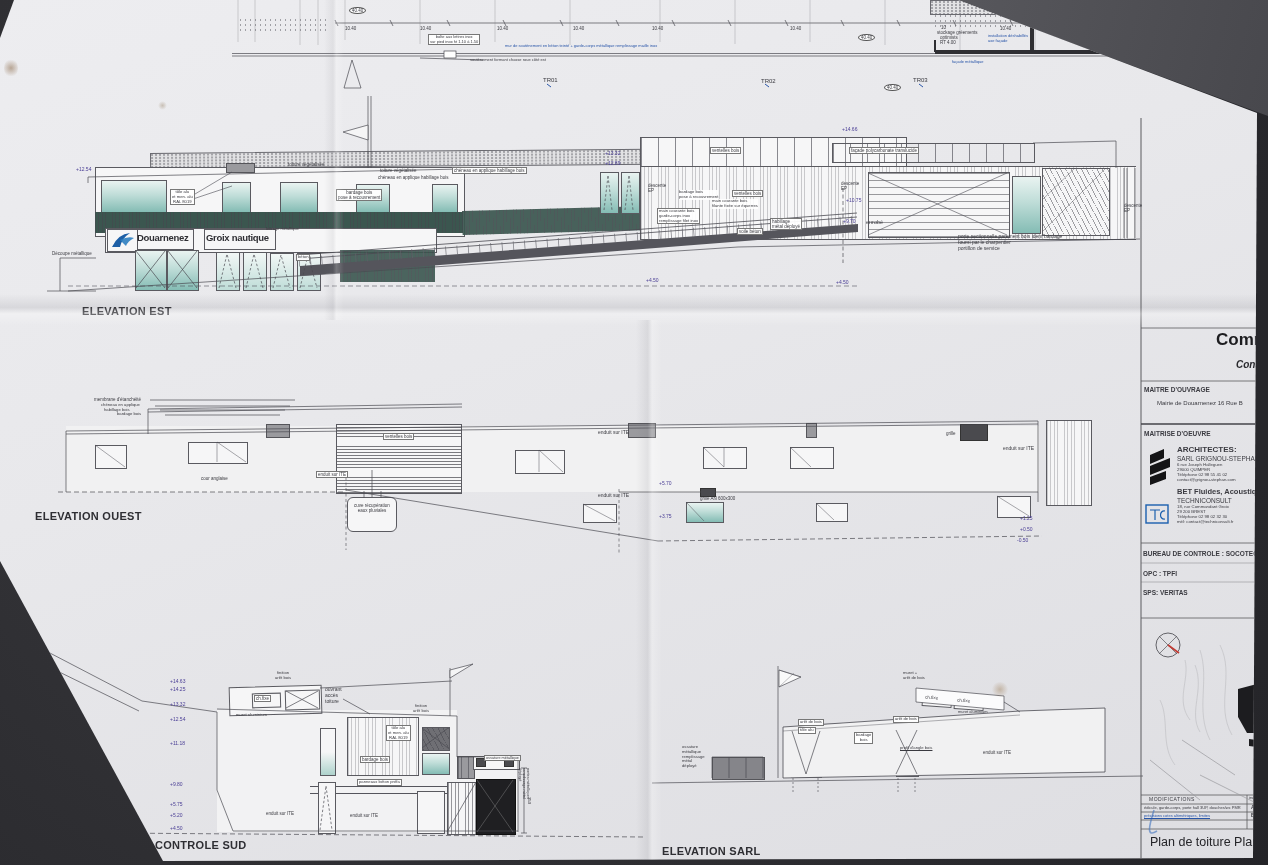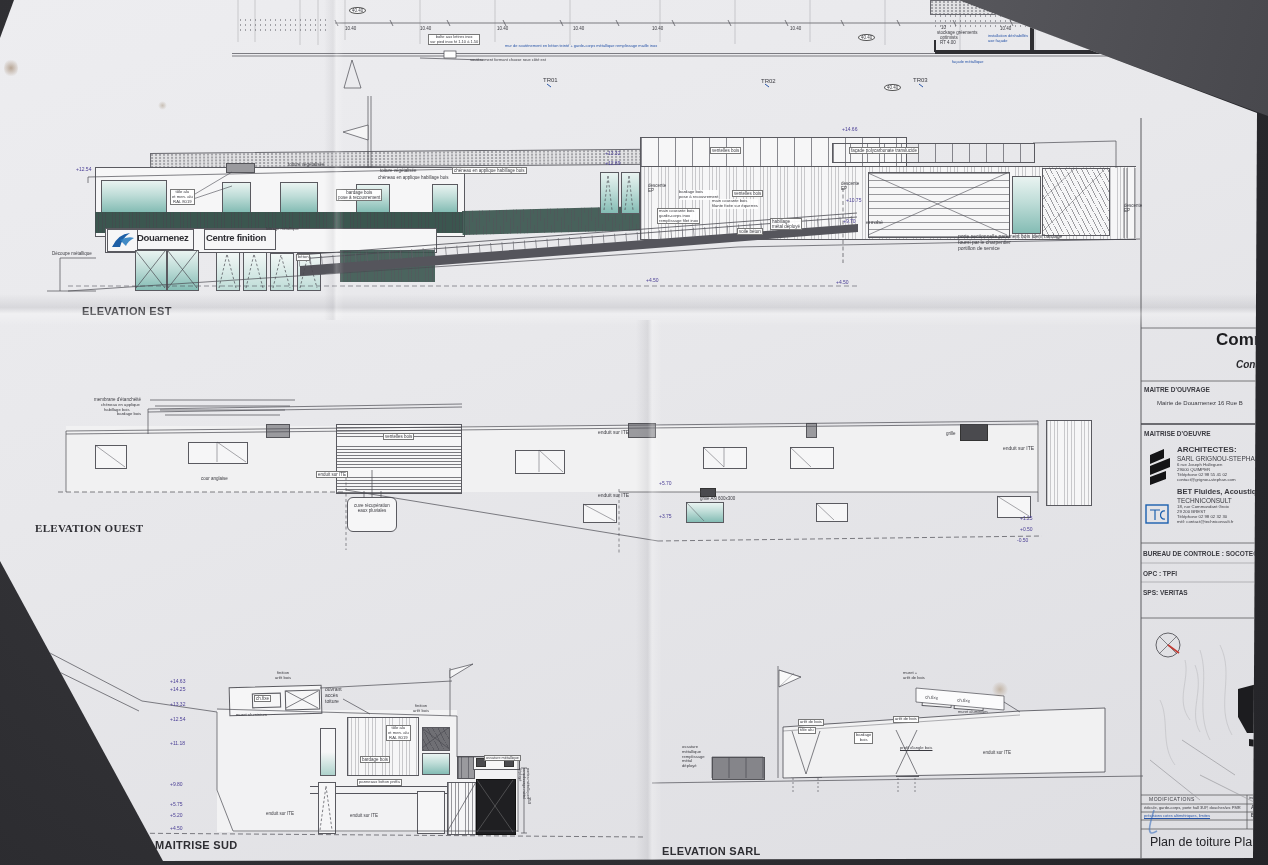--- a/index.html
+++ b/index.html
@@ -238,51 +238,51 @@
     <div class="lbl" style="left:712px;top:199px;font-size:4.2px;background:rgba(255,255,255,.85);"><span>main courante bois</span><br><span>filante fixée sur équerres</span></div>
     <div class="lbl box" style="left:657px;top:208px;font-size:4.2px;text-align:left;"><span>main courante bois</span><br><span>garde-corps inox</span><br><span>remplissage filet inox</span></div>
     <div class="lbl box" style="left:770px;top:218px;font-size:4.5px;text-align:left;"><span>habillage</span><br><span>métal déployé</span></div>
     <span class="lbl box" style="left:737px;top:228px;font-size:4.5px;">voile béton</span>
     <span class="lbl box" style="left:296px;top:254px;font-size:4.2px;">béton</span>
     <span class="lbl" style="left:266px;top:227px;font-size:4px;">lettrage métallique</span>
     <span class="lbl" style="left:52px;top:251px;font-size:4.5px;">Découpe métallique</span>
     <span class="lbl" style="left:866px;top:219px;font-size:5.5px;">enrobé</span>
     <div class="lbl" style="left:958px;top:234px;font-size:5px;"><span>porte sectionnelle parement bois idem bardage</span><br><span>fourni par le charpentier</span><br><span>portillon de service</span></div>
     <span class="lbl" style="left:137px;top:233px;font-size:9.5px;font-weight:bold;color:#2e2e33;letter-spacing:-0.3px;">Douarnenez</span>
-    <span class="lbl" style="left:206px;top:233px;font-size:9.5px;font-weight:bold;color:#2e2e33;letter-spacing:-0.3px;">Centre finition</span>
+    <span class="lbl" style="left:206px;top:233px;font-size:9.5px;font-weight:bold;color:#2e2e33;letter-spacing:-0.3px;">Groix nautique</span>
     <span class="lvl" style="left:842px;top:127px;">+14.66</span>
     <span class="lvl" style="left:605px;top:151px;">+13.32</span>
     <span class="lvl" style="left:605px;top:161px;">+12.89</span>
     <span class="lvl" style="left:76px;top:167px;">+12.54</span>
     <span class="lvl" style="left:846px;top:198px;">+10.75</span>
     <span class="lvl" style="left:843px;top:219px;">+9.70</span>
     <span class="lvl" style="left:646px;top:278px;">+4.50</span>
     <span class="lvl" style="left:836px;top:280px;">+4.50</span>
 
-    <span class="ttl" style="left:35px;top:522px;font-family:Liberation Serif, serif;">ELEVATION OUEST</span>
+    <span class="ttl" style="left:35px;top:510px;">ELEVATION OUEST</span>
     <span class="lbl" style="left:94px;top:397px;font-size:4.5px;">membrane d'étanchéité</span>
     <span class="lbl" style="left:101px;top:403px;font-size:4.2px;">chéneau en applique</span>
     <span class="lbl" style="left:104px;top:408px;font-size:4.2px;">habillage bois</span>
     <span class="lbl" style="left:117px;top:412px;font-size:4.2px;">bardage bois</span>
     <span class="lbl" style="left:201px;top:476px;font-size:4.5px;">cour anglaise</span>
     <span class="lbl box" style="left:383px;top:433px;font-size:4.5px;">ventelles bois</span>
     <span class="lbl box" style="left:316px;top:471px;font-size:4.5px;">enduit sur ITE</span>
     <span class="lbl" style="left:598px;top:430px;font-size:5px;">enduit sur ITE</span>
     <span class="lbl" style="left:598px;top:493px;font-size:5px;">enduit sur ITE</span>
     <span class="lbl" style="left:1003px;top:446px;font-size:5px;">enduit sur ITE</span>
     <div class="lbl" style="left:354px;top:503px;font-size:4.5px;text-align:center;"><span>cuve récupération</span><br><span>eaux pluviales</span></div>
     <span class="lbl" style="left:700px;top:496px;font-size:4.5px;">grille AN 600x300</span>
     <span class="lbl" style="left:946px;top:431px;font-size:4.5px;">grille</span>
     <span class="lvl" style="left:659px;top:481px;">+5.70</span>
     <span class="lvl" style="left:659px;top:514px;">+3.75</span>
     <span class="lvl" style="left:1020px;top:516px;">+1.25</span>
     <span class="lvl" style="left:1020px;top:527px;">+0.50</span>
     <span class="lvl" style="left:1017px;top:538px;">-0.50</span>
 
-    <span class="ttl" style="left:155px;top:839px;">MAITRISE SUD</span>
+    <span class="ttl" style="left:155px;top:839px;">CONTROLE SUD</span>
     <span class="lvl" style="left:170px;top:679px;">+14.63</span>
     <span class="lvl" style="left:170px;top:687px;">+14.25</span>
     <span class="lvl" style="left:170px;top:702px;">+13.32</span>
     <span class="lvl" style="left:170px;top:717px;">+12.54</span>
     <span class="lvl" style="left:170px;top:741px;">+11.18</span>
     <span class="lvl" style="left:170px;top:782px;">+9.80</span>
     <span class="lvl" style="left:170px;top:802px;">+5.75</span>
     <span class="lvl" style="left:170px;top:813px;">+5.20</span>
     <span class="lvl" style="left:170px;top:826px;">+4.50</span>
     <div class="lbl" style="left:275px;top:671px;font-size:4.2px;text-align:center;"><span>finition</span><br><span>arêt bois</span></div>

